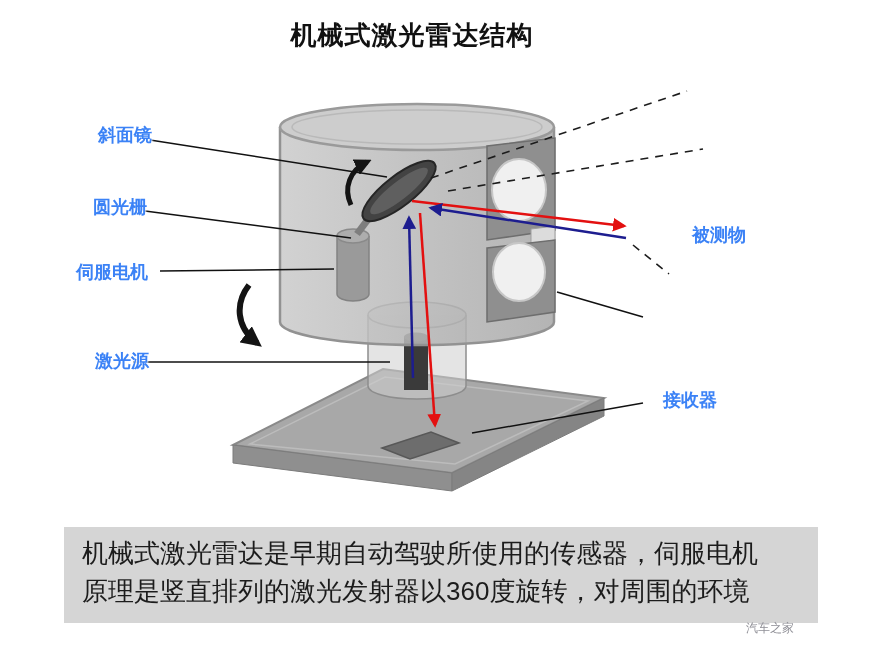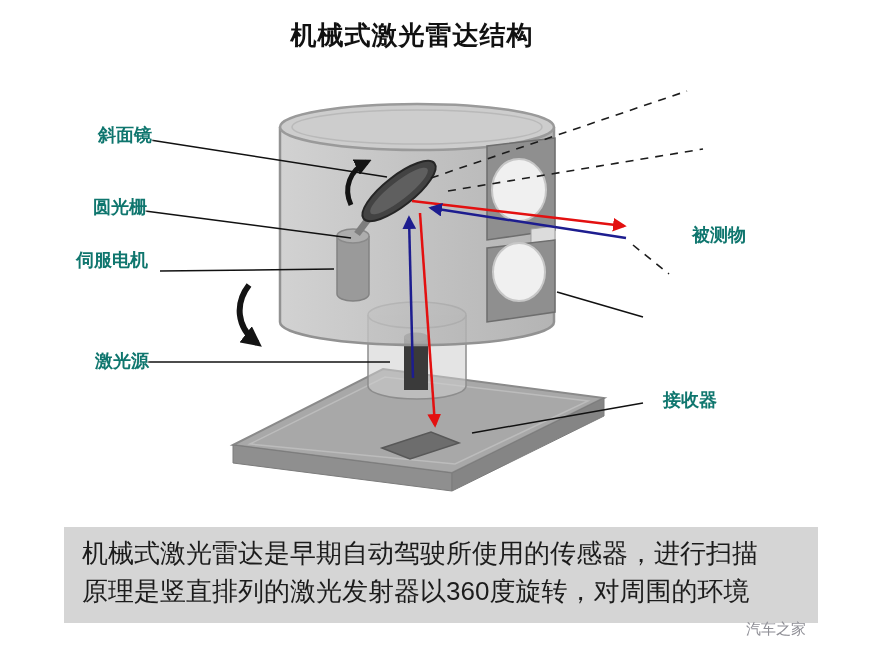--- a/index.html
+++ b/index.html
@@ -7,37 +7,37 @@
     position:relative;width:881px;height:651px;overflow:hidden;background:#ffffff;
     font-family:"Liberation Sans","DejaVu Sans",sans-serif;
     padding-left:40px;
   }
   .title{
     position:absolute;left:412px;top:18px;transform:translateX(-50%);
     font-size:26px;font-weight:700;color:#111;white-space:nowrap;letter-spacing:1px;
   }
   .diagram-svg{position:absolute;left:0;top:0;}
   .lbl{
-    position:absolute;font-size:18px;font-weight:700;color:#0f766e;white-space:nowrap;
+    position:absolute;font-size:18px;font-weight:700;color:#3b82f6;white-space:nowrap;
     text-shadow:0 0 3px #fff,0 0 2px #fff,0 0 2px #fff;line-height:20px;
   }
   .lbl-mirror{left:98px;top:125px;}
   .lbl-grating{left:93px;top:197px;}
-  .lbl-servo{left:76px;top:250px;text-align:center;}
+  .lbl-servo{left:76px;top:262px;text-align:center;}
   .lbl-laser{left:95px;top:351px;}
   .lbl-object{left:647px;top:225px;margin-left:45px;}
   .lbl-encoder{left:647px;top:299px;line-height:31px;}
   .lbl-receiver{left:647px;top:390px;margin-left:16px;}
   .caption{
     position:absolute;left:64px;top:527px;width:754px;box-sizing:border-box;
     background:#d5d5d5;padding:7px 18px 13px 18px;
     font-size:26px;line-height:38px;color:#1c1c1c;font-weight:400;
   }
   .watermark{
-    position:absolute;left:746px;top:620px;font-size:15px;color:#8f8f96;white-space:nowrap;
+    position:absolute;left:746px;top:620px;font-size:12px;color:#8f8f96;white-space:nowrap;
   }
 </style>
 </head>
 <body>
 
 <div class="page">
 
   <div class="title">机械式激光雷达结构</div>
 
   <svg class="diagram-svg" width="881" height="651" viewBox="0 0 881 651">
@@ -134,19 +134,19 @@
   </svg>
 
   <div class="lbl lbl-mirror">斜面镜</div>
   <div class="lbl lbl-grating">圆光栅</div>
   <div class="lbl lbl-servo">伺服电机</div>
   <div class="lbl lbl-laser">激光源</div>
   <div class="lbl lbl-object">被测物</div>
   <div class="lbl lbl-receiver">接收器</div>
 
   <div class="caption">
-    <div>机械式激光雷达是早期自动驾驶所使用的传感器，进行扫描</div>
+    <div>机械式激光雷达是早期自动驾驶所使用的传感器，伺服电机</div>
     <div>原理是竖直排列的激光发射器以360度旋转，对周围的环境</div>
   </div>
 
   <div class="watermark">汽车之家</div>
 
 </div>
 
 </body></html>

